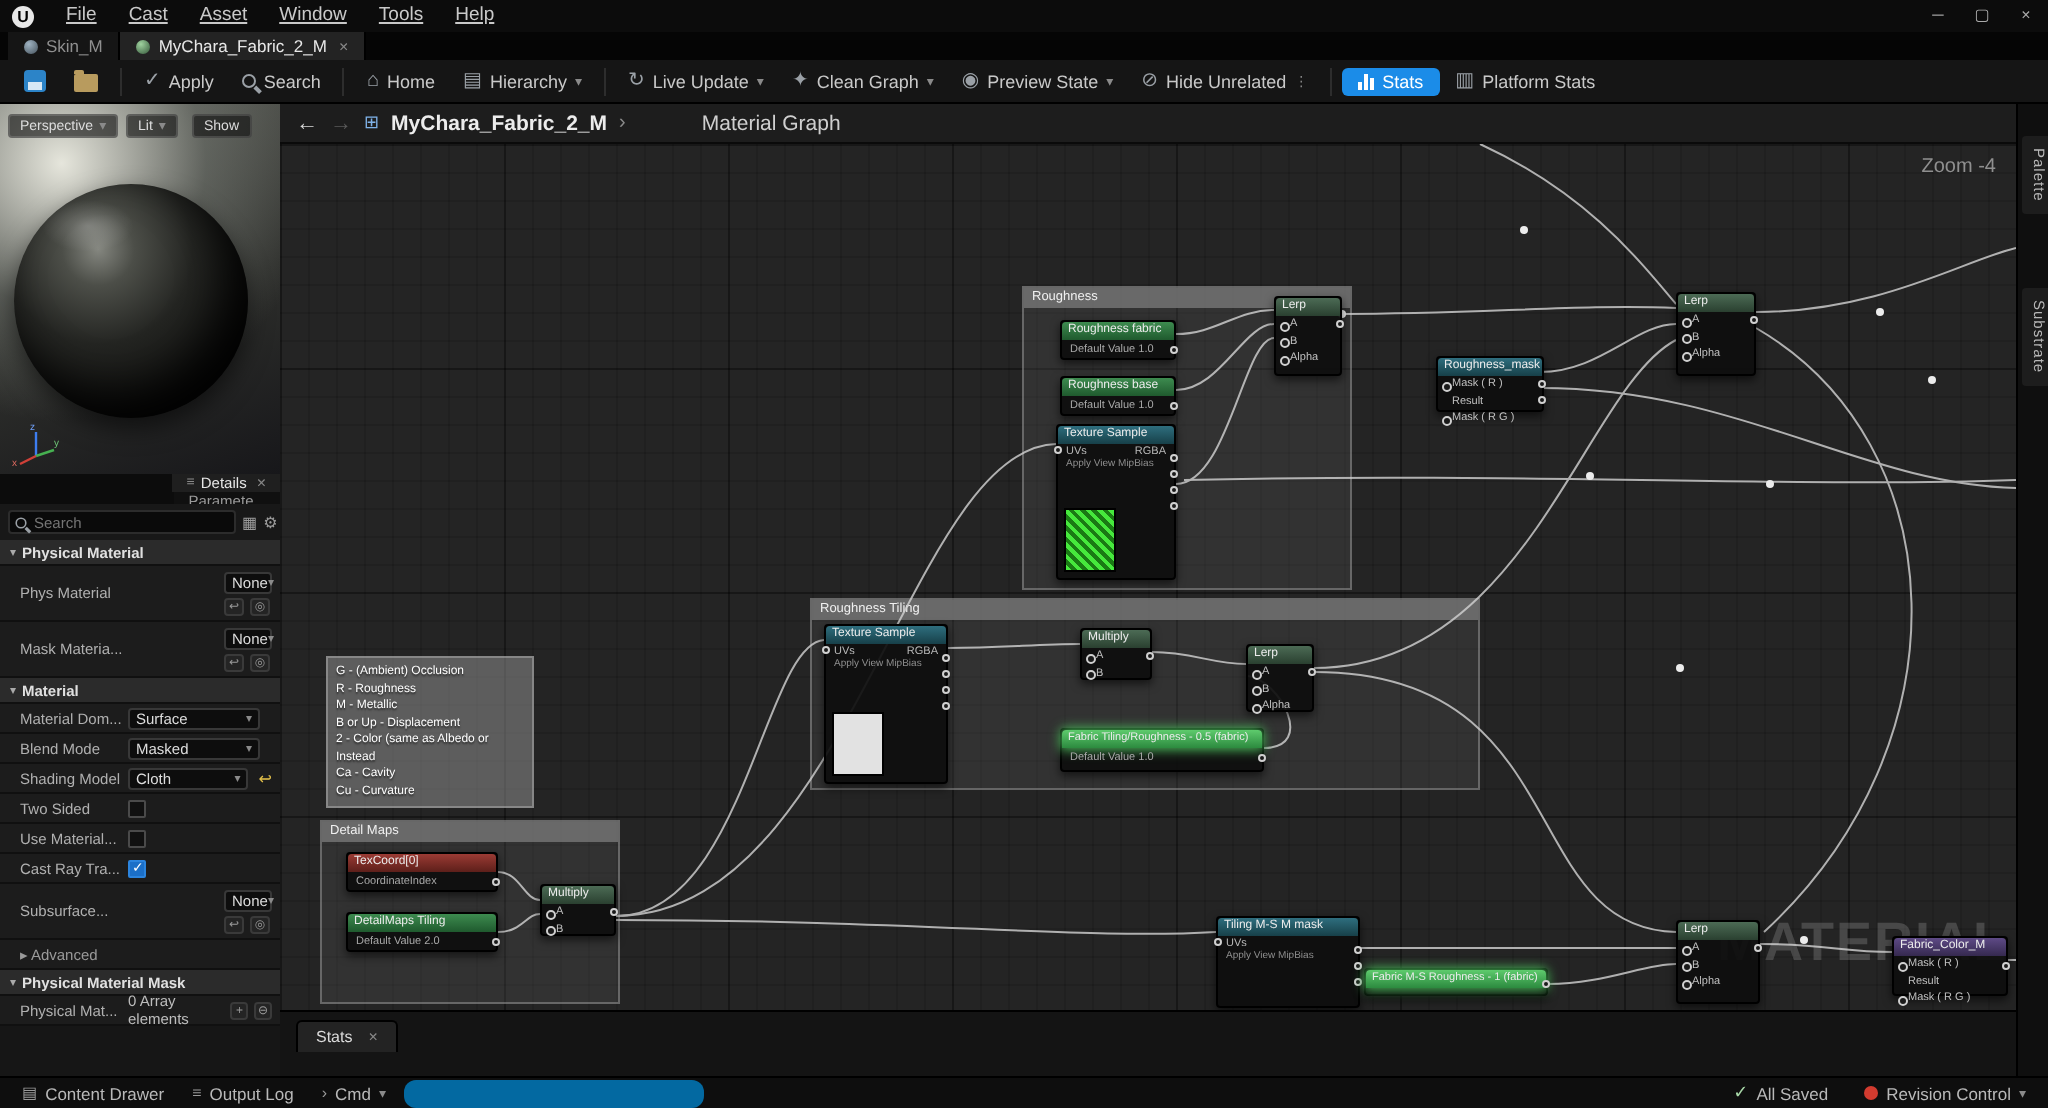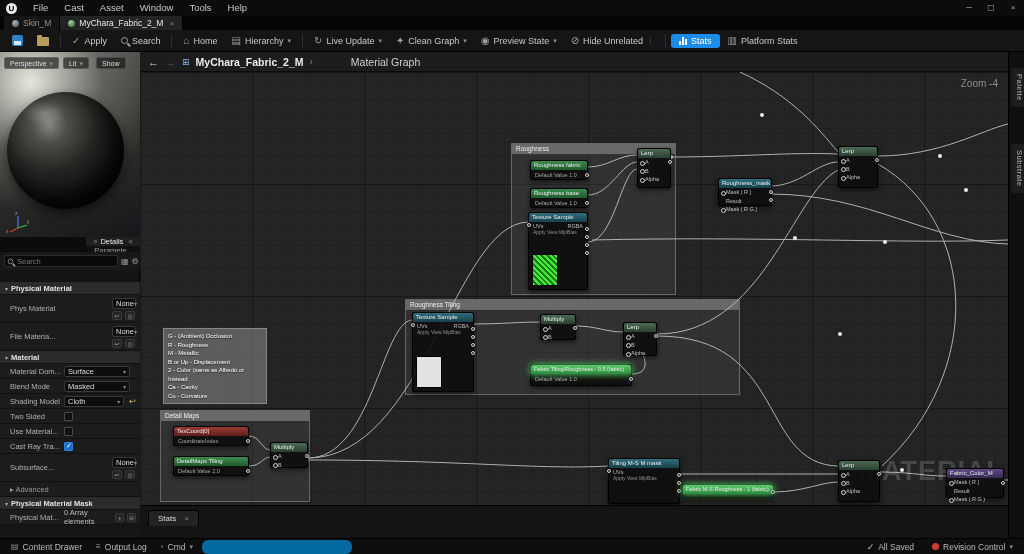--- a/index.html
+++ b/index.html
@@ -3,21 +3,21 @@
 <meta charset="utf-8">
 <style>
   * { box-sizing: border-box; margin: 0; padding: 0; }
   html,body { width:1024px; height:554px; background:#000; }
   body { font-family:"Liberation Sans","DejaVu Sans",sans-serif; color:#cfcfcf; overflow:hidden; }
   #root { position:relative; width:1024px; height:554px; background:#111; }
 
   
   #menubar { position:absolute; left:0; top:0; width:1024px; height:16px; background:#0c0c0c; display:flex; align-items:center; font-size:9.5px; color:#c9c9c9; }
   .ue-logo { width:11px; height:11px; border-radius:50%; background:#e8e8e8; color:#000; font-size:8px; font-weight:bold; text-align:center; line-height:11px; margin:0 8px 0 6px; }
-  .menu-item { padding:0 8px; height:16px; line-height:16px; cursor:default; }
+  .menu-item { padding:0 8px; height:16px; line-height:16px; cursor:default;text-decoration:underline; }
   #win-controls { margin-left:auto; display:flex; }
   #win-controls span { width:22px; text-align:center; font-size:8px; color:#aaa; line-height:16px; }
 
   
   #tabbar { position:absolute; left:0; top:16px; width:1024px; height:14px; background:#050505; display:flex; align-items:flex-end; padding-left:4px; font-size:8.5px; }
   .doc-tab { height:14px; display:flex; align-items:center; gap:4px; padding:0 8px; background:#151515; color:#8f8f8f; border-right:1px solid #000; }
   .doc-tab.active { background:#232323; color:#e8e8e8; }
   .tab-dot { width:7px; height:7px; border-radius:50%; }
   .tab-dot.grey { background:radial-gradient(circle at 35% 30%,#9fb3c2,#45525c); }
   .tab-dot.green { background:radial-gradient(circle at 35% 30%,#9fd29f,#35583a); }
@@ -56,21 +56,21 @@
   #details-tabs { position:absolute; left:0; top:185px; width:140px; height:15px; background:#0c0c0c; display:flex; align-items:flex-end; font-size:7.5px;flex-direction:column; }
   .dtab { height:15px; display:flex; align-items:center; gap:3px; padding:0 7px; background:#101010; color:#9a9a9a; }
   .dtab.active { background:#1f1f1f; color:#e6e6e6; }
   .dtab .ic { font-size:7px; color:#8a8a8a; }
 
   #search-row { position:absolute; left:0; top:200px; width:140px; height:18px; background:#181818; display:flex; align-items:center; gap:3px; padding:0 4px; }
   #detail-search { flex:1; height:12px; background:#0a0a0a; border:1px solid #2c2c2c; border-radius:2px; color:#bbb; font-size:7.5px; padding:0 3px 0 12px; outline:none; font-family:inherit; }
   #search-row .mag { position:absolute; left:7px; transform:scale(.8); }
   .sr-ico { font-size:8px; color:#9a9a9a; }
 
-  #props { position:absolute; left:0; top:230px; width:140px; height:268px; background:#161616; font-size:7.5px; overflow:hidden; }
+  #props { position:absolute; left:0; top:218px; width:140px; height:268px; background:#161616; font-size:7.5px; overflow:hidden; }
   .sechdr { height:13px; background:#2b2b2b; border-bottom:1px solid #101010; display:flex; align-items:center; gap:3px; padding:0 5px; font-weight:bold; color:#e0e0e0; }
   .sechdr .tri { font-size:6px; color:#aaa; }
   .prow { position:relative; height:15px; border-bottom:1px solid #101010; background:#1c1c1c; display:flex; align-items:center; }
   .prow.tall { height:28px; }
   .plabel { width:62px; padding-left:10px; color:#b0b0b0; white-space:nowrap; overflow:hidden; }
   .pctl { position:absolute; left:64px; right:4px; display:flex; align-items:center; gap:3px; }
   .combo { height:11px; background:#0d0d0d; border:1px solid #383838; border-radius:2px; color:#ddd; display:flex; align-items:center; justify-content:space-between; padding:0 3px; flex:1; max-width:66px; }
   .combo .chev { font-size:6px; }
   .assetctl { position:absolute; left:64px; right:4px; top:3px;margin-left:48px; }
   .assetctl .mini-row { display:flex; gap:3px; margin-top:2px; }
@@ -294,21 +294,21 @@
               <span class="chev">▾</span>
             </div>
           <div class="mini-row">
             <span class="mini">↩</span>
             <span class="mini">◎</span>
           </div>
         </div>
       </div>
 
       <div class="prow tall">
-        <span class="plabel">File Materia...</span>
+        <span class="plabel">Mask Materia...</span>
         <div class="assetctl">
           <div class="combo">
               <span>None</span>
               <span class="chev">▾</span>
             </div>
           <div class="mini-row">
             <span class="mini">↩</span>
             <span class="mini">◎</span>
           </div>
         </div>

